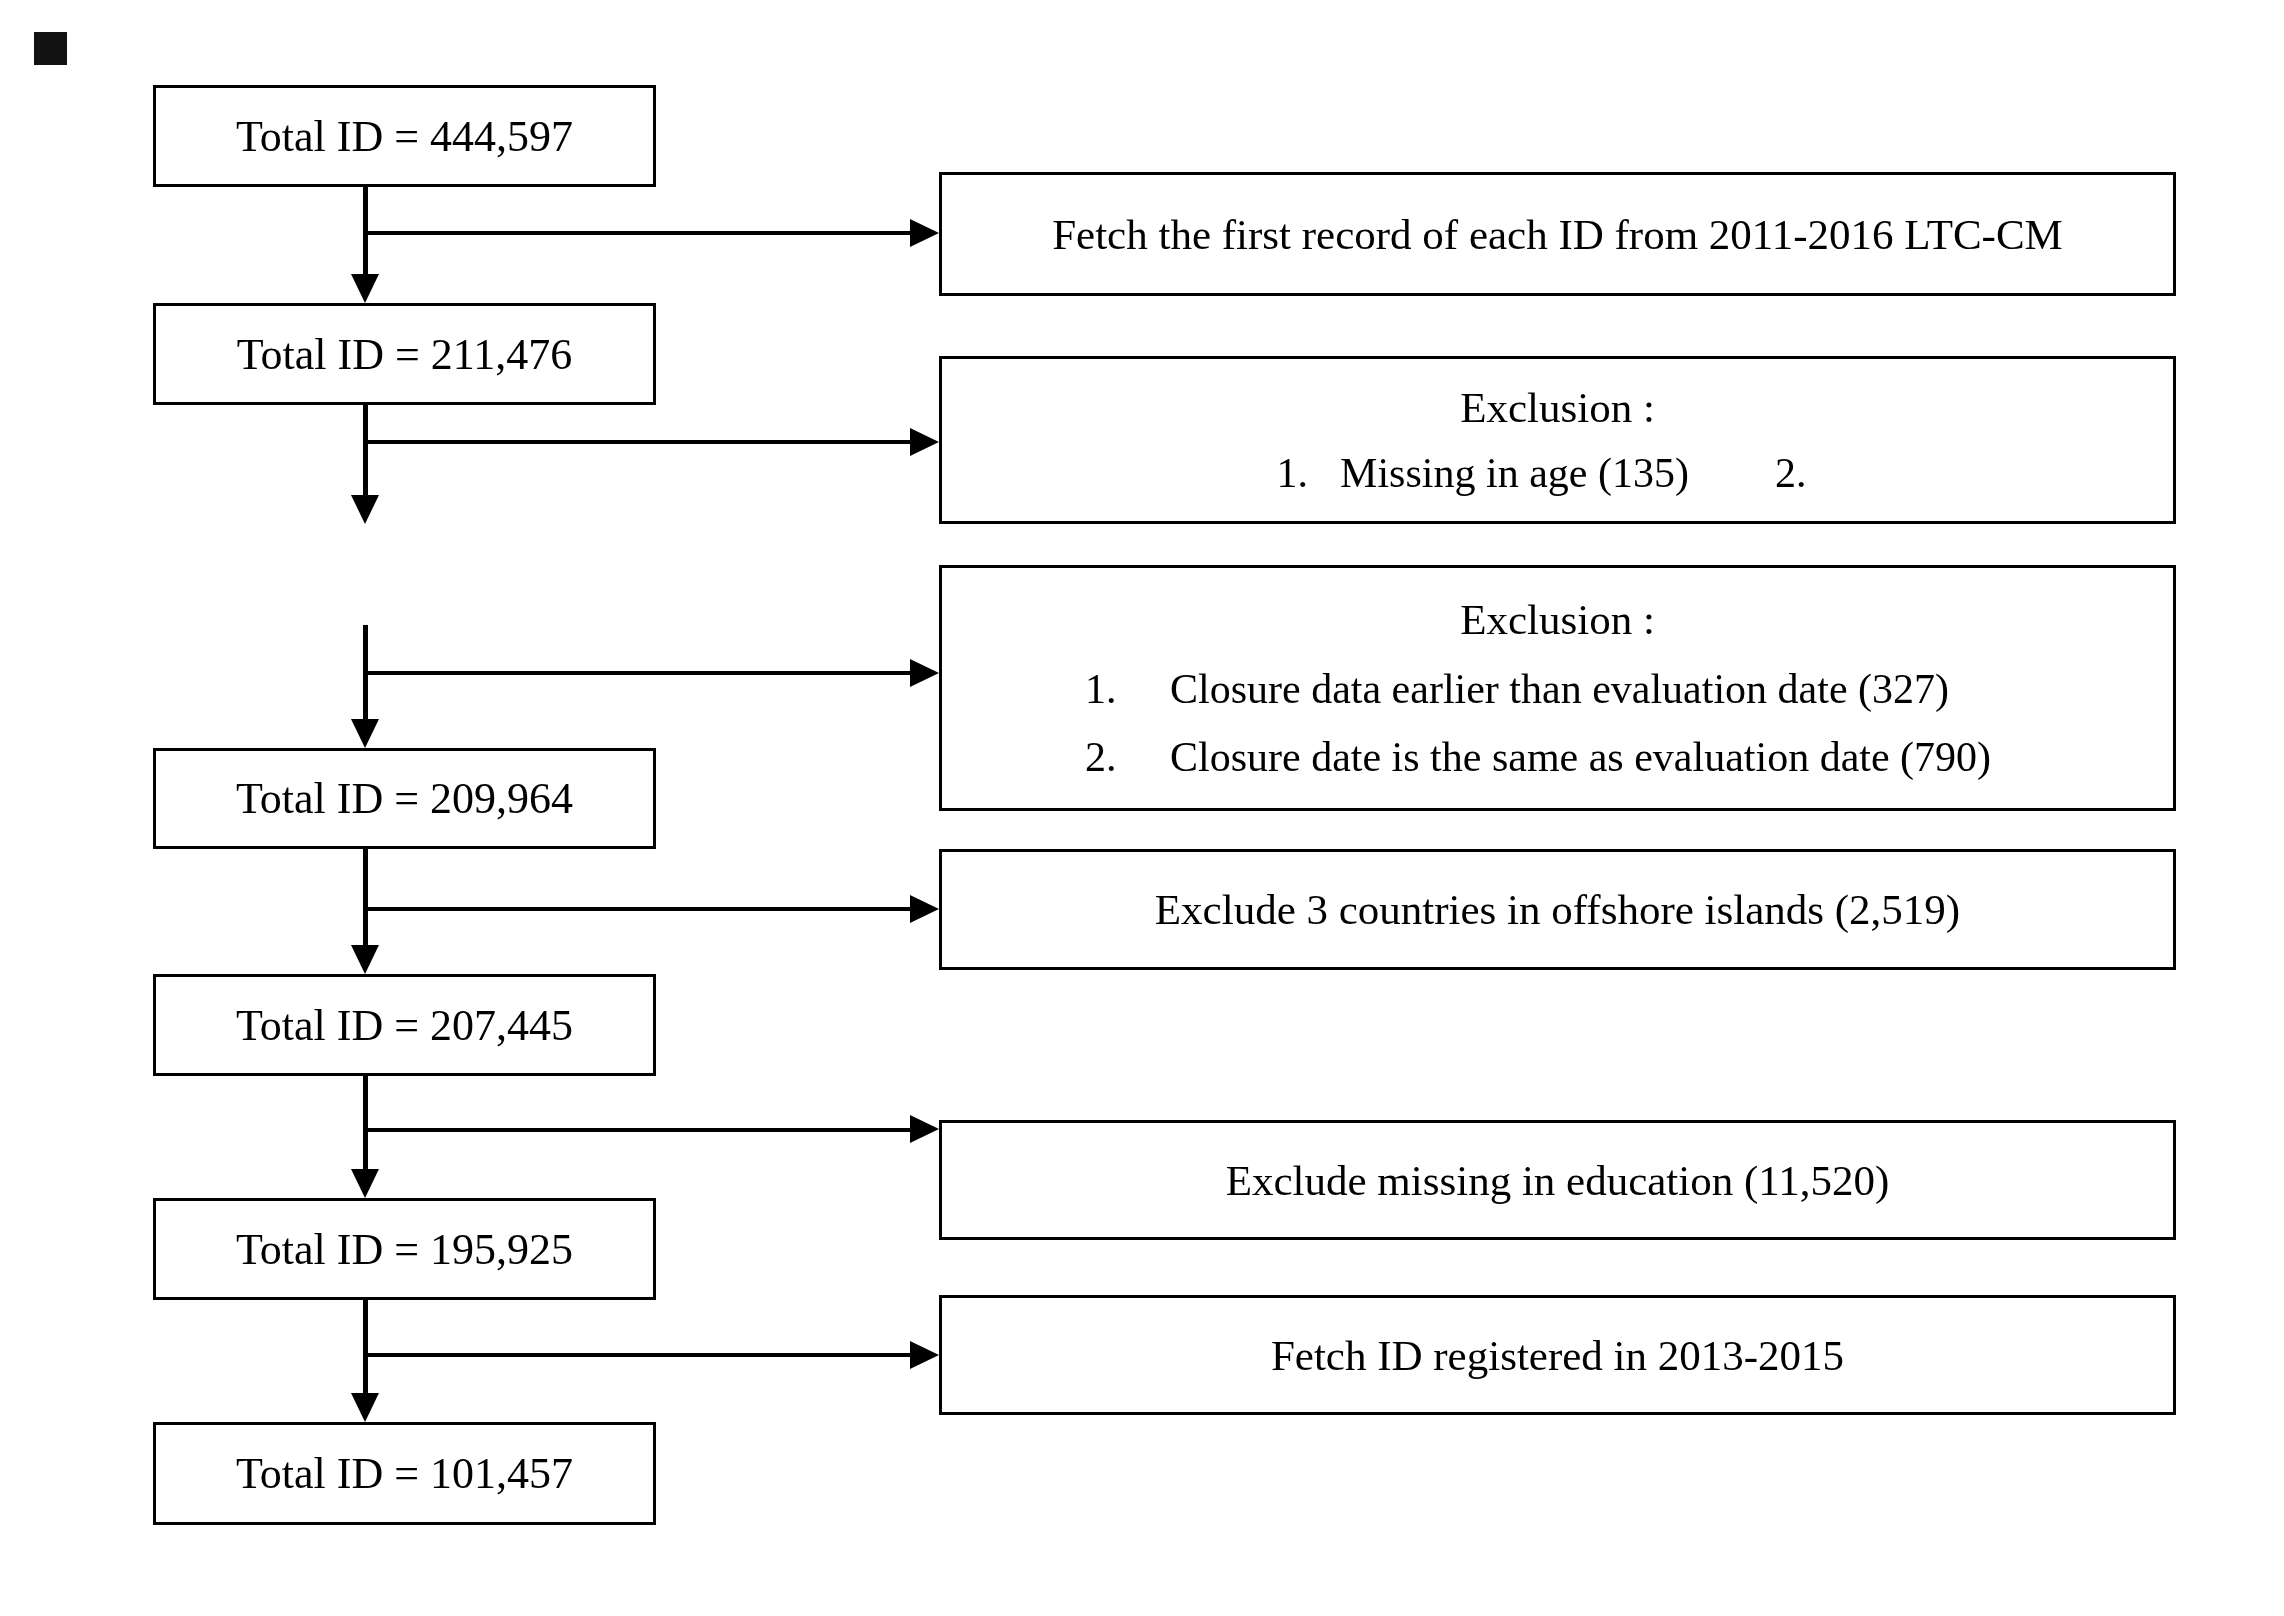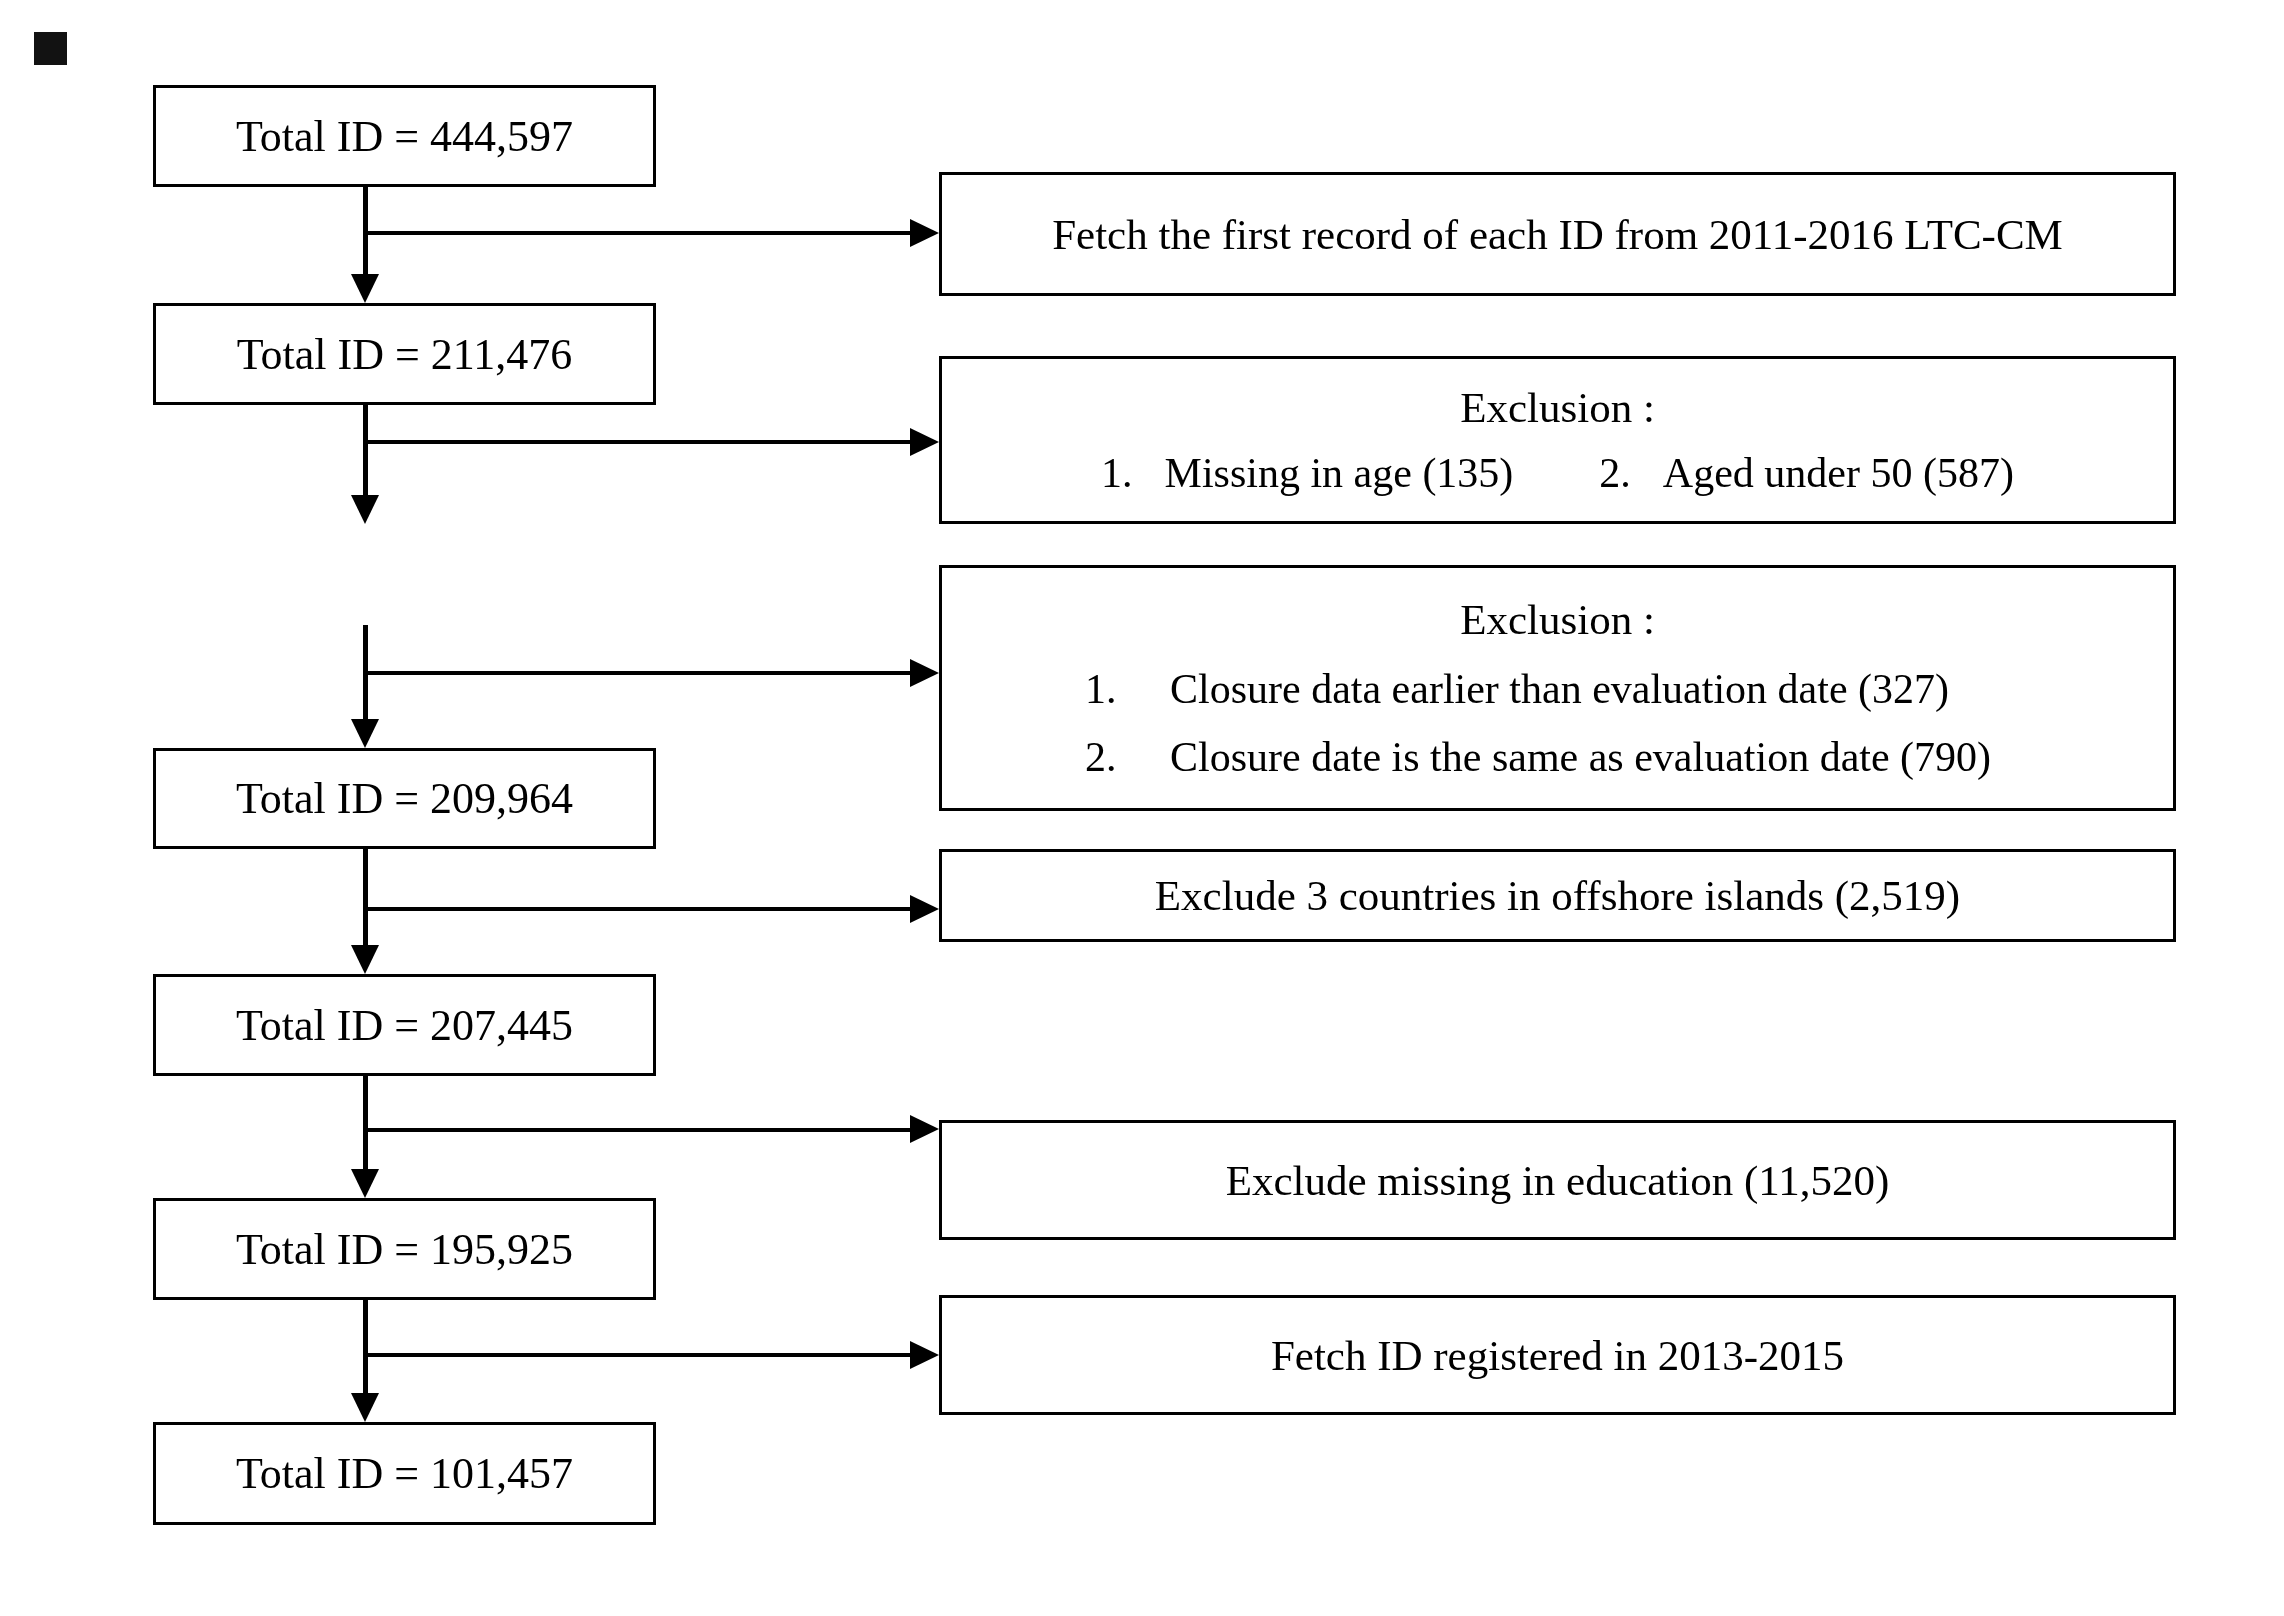--- a/index.html
+++ b/index.html
@@ -41,21 +41,21 @@
   #lb3 { top: 523px;  height: 102px; }
   #lb4 { top: 748px; height: 101px; }
   #lb5 { top: 974px; height: 102px; }
   #lb6 { top: 1198px; height: 102px; }
   #lb7 { top: 1422px; height: 103px; }
 
   .rbox { left: 939px; width: 1237px; font-size: 43px; }
   #rb1 { top: 172px;  height: 124px; }
   #rb2 { top: 356px;  height: 168px; }
   #rb3 { top: 565px;  height: 246px; }
-  #rb4 { top: 849px; height: 93px; }
+  #rb4 { top: 849px; height: 121px; }
   #rb5 { top: 1120px; height: 120px; }
   #rb6 { top: 1295px; height: 120px; }
 
   .rbox.multi {
     flex-direction: column;
     justify-content: space-evenly;
     align-items: stretch;
     padding: 7.2px 0;
   }
   .rtitle { text-align: center; }
@@ -191,21 +191,20 @@
   <div class="box rbox" id="rb1">
     <span>Fetch the first record of each ID from 2011-2016 LTC-CM</span>
   </div>
 
   <div class="box rbox multi" id="rb2">
     <div class="rtitle">Exclusion :</div>
     <div class="items-inline">
       <span class="num">1.</span>
       <span>Missing in age (135)</span>
       <span class="num second">2.</span>
-      <span>Aged under 50 (587)</span>
     </div>
   </div>
 
   <div class="box rbox multi" id="rb3">
     <div class="rtitle">Exclusion :</div>
     <div class="item-row">
       <span class="num">1.</span>
       <span>Closure data earlier than evaluation date (327)</span>
     </div>
     <div class="item-row">

